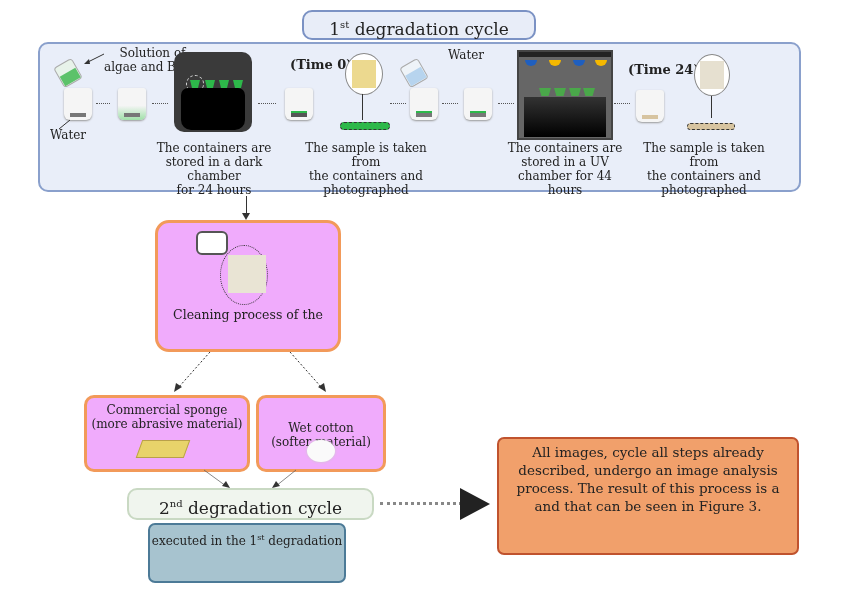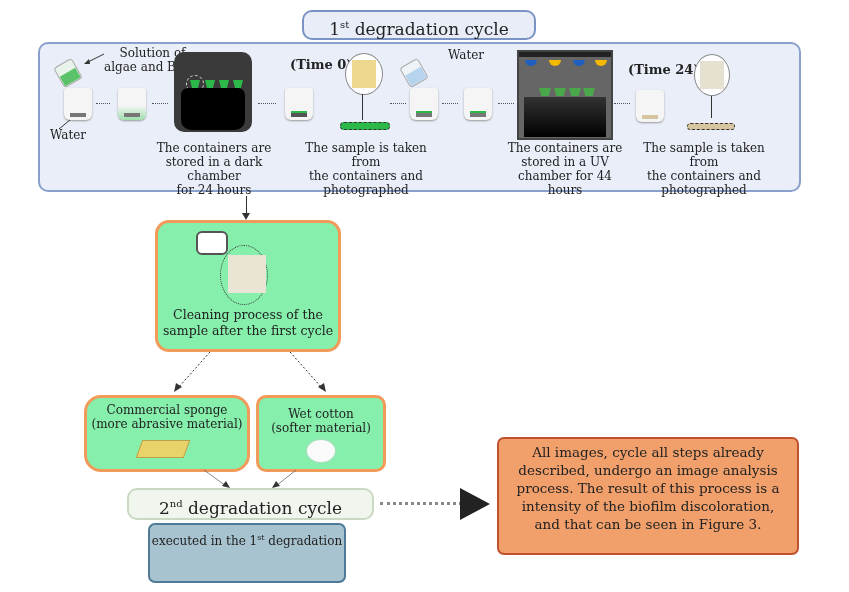--- a/index.html
+++ b/index.html
@@ -13,23 +13,23 @@
   .bold { font-weight:bold; font-size:13px; }
   .mortar { width:28px; height:32px; background:#f5f5f5; border-radius:3px 3px 6px 6px; box-shadow:0 1px 2px #999; }
   .mortar .base { position:absolute; left:6px; bottom:3px; width:16px; height:4px; background:#777; }
   .chamber-dark { left:174px; top:52px; width:78px; height:80px; background:#3a3a3a; border-radius:10px; }
   .chamber-dark .inner { position:absolute; left:7px; top:36px; width:64px; height:42px; background:#000; border-radius:7px 7px 10px 10px; }
   .cup { position:absolute; width:10px; height:8px; background:#2db84a; clip-path:polygon(0 0,100% 0,80% 100%,20% 100%); }
   .chamber-uv { left:517px; top:50px; width:92px; height:86px; background:#666; border:2px solid #444; }
   .lamp { position:absolute; top:8px; width:12px; height:6px; border-radius:0 0 6px 6px; }
   .circle-img { border-radius:50%; border:1px solid #888; background:#fff; overflow:hidden; }
   .arrow-dot { border-top:1px dotted #555; height:0; }
-  .orange-box { background:#86efac; border:3px solid #f29a5a; border-radius:14px; }
+  .orange-box { background:#f0abfc; border:3px solid #f29a5a; border-radius:14px; }
   .clean-box { left:155px; top:220px; width:180px; height:126px; }
-  .sponge-box { left:84px; top:395px; width:160px; height:71px; border-radius:17px; }
+  .sponge-box { left:84px; top:395px; width:160px; height:71px; border-radius:10px; }
   .cotton-box { left:256px; top:395px; width:124px; height:71px; border-radius:10px; }
   .cycle2 { left:127px; top:488px; width:243px; height:28px; border:2px solid #c9d9c3; border-radius:10px; background:#f0f5ee; text-align:center; font-size:17px; line-height:28px; }
   .bluebox { left:148px; top:523px; width:198px; height:60px; background:#a7c3cf; border:2px solid #4c7a97; border-radius:7px; font-size:12px; line-height:15px; text-align:center; padding-top:5px; box-sizing:border-box; }
   .result { left:497px; top:437px; width:302px; height:118px; background:#f1a06b; border:2px solid #c0532e; border-radius:7px; font-size:13.5px; line-height:18px; text-align:center; padding-top:4px; box-sizing:border-box; }
 </style>
 </head>
 <body>
 
 <div class="abs pill-top">
   <span>1</span><sup>st</sup><span> degradation cycle</span>
@@ -148,41 +148,40 @@
 
 <div class="abs" style="left:246px;top:196px;width:1px;height:20px;background:#333"></div>
 <div class="abs" style="left:242px;top:213px;width:0;height:0;border-left:4px solid transparent;border-right:4px solid transparent;border-top:7px solid #333"></div>
 
 <div class="abs orange-box clean-box">
   <div class="abs" style="left:38px;top:8px;width:28px;height:20px;background:#fff;border:2px solid #555;border-radius:6px"></div>
   <div class="abs" style="left:62px;top:22px;width:46px;height:58px;border:1px dotted #333;border-radius:50%"></div>
   <div class="abs" style="left:70px;top:32px;width:38px;height:38px;background:#e9e4d4"></div>
   <div class="abs cap" style="left:0;top:84px;width:180px;font-size:12.5px;line-height:16px">
     <div>Cleaning process of the</div>
-    <div>sample after the first cycle</div>
   </div>
 </div>
 
 <svg class="abs" style="left:170px;top:350px" width="160" height="44">
   <line x1="40" y1="2" x2="8" y2="38" stroke="#333" stroke-dasharray="2,2"></line>
   <polygon points="4,42 6,33 12,37" fill="#333"></polygon>
   <line x1="120" y1="2" x2="152" y2="38" stroke="#333" stroke-dasharray="2,2"></line>
   <polygon points="156,42 148,37 154,33" fill="#333"></polygon>
 </svg>
 
 <div class="abs orange-box sponge-box">
   <div class="cap" style="padding-top:5px;font-size:12px">
     <div>Commercial sponge</div>
     <div>(more abrasive material)</div>
   </div>
   <div class="abs" style="left:52px;top:42px;width:46px;height:16px;background:#e8d36a;border:1px solid #b9a04a;transform:skewX(-20deg)"></div>
 </div>
 
 <div class="abs orange-box cotton-box">
-  <div class="cap" style="padding-top:9px;font-size:12px">
+  <div class="cap" style="padding-top:23px;font-size:12px">
     <div>Wet cotton</div>
     <div>(softer material)</div>
   </div>
   <div class="abs" style="left:48px;top:42px;width:28px;height:22px;background:#fafafa;border-radius:50%;box-shadow:0 0 3px #ccc"></div>
 </div>
 
 <svg class="abs" style="left:200px;top:468px" width="100" height="22">
   <line x1="4" y1="2" x2="26" y2="18" stroke="#555" stroke-width="0.7"></line>
   <polygon points="30,20 22,18 26,13" fill="#333"></polygon>
   <line x1="96" y1="2" x2="76" y2="18" stroke="#555" stroke-width="0.7"></line>
@@ -196,15 +195,14 @@
   <div><span>executed in the 1</span><sup style="font-size:8px">st</sup><span> degradation</span></div>
 </div>
 
 <div class="abs" style="left:380px;top:502px;width:82px;height:0;border-top:3px dotted #888"></div>
 <div class="abs" style="left:460px;top:488px;width:0;height:0;border-top:16px solid transparent;border-bottom:16px solid transparent;border-left:30px solid #222"></div>
 
 <div class="abs result">
   <div>All images, cycle all steps already</div>
   <div>described, undergo an image analysis</div>
   <div>process. The result of this process is a</div>
-  <div>intensity of the biofilm discoloration,</div>
   <div>and that can be seen in Figure 3.</div>
 </div>
 
 </body></html>

